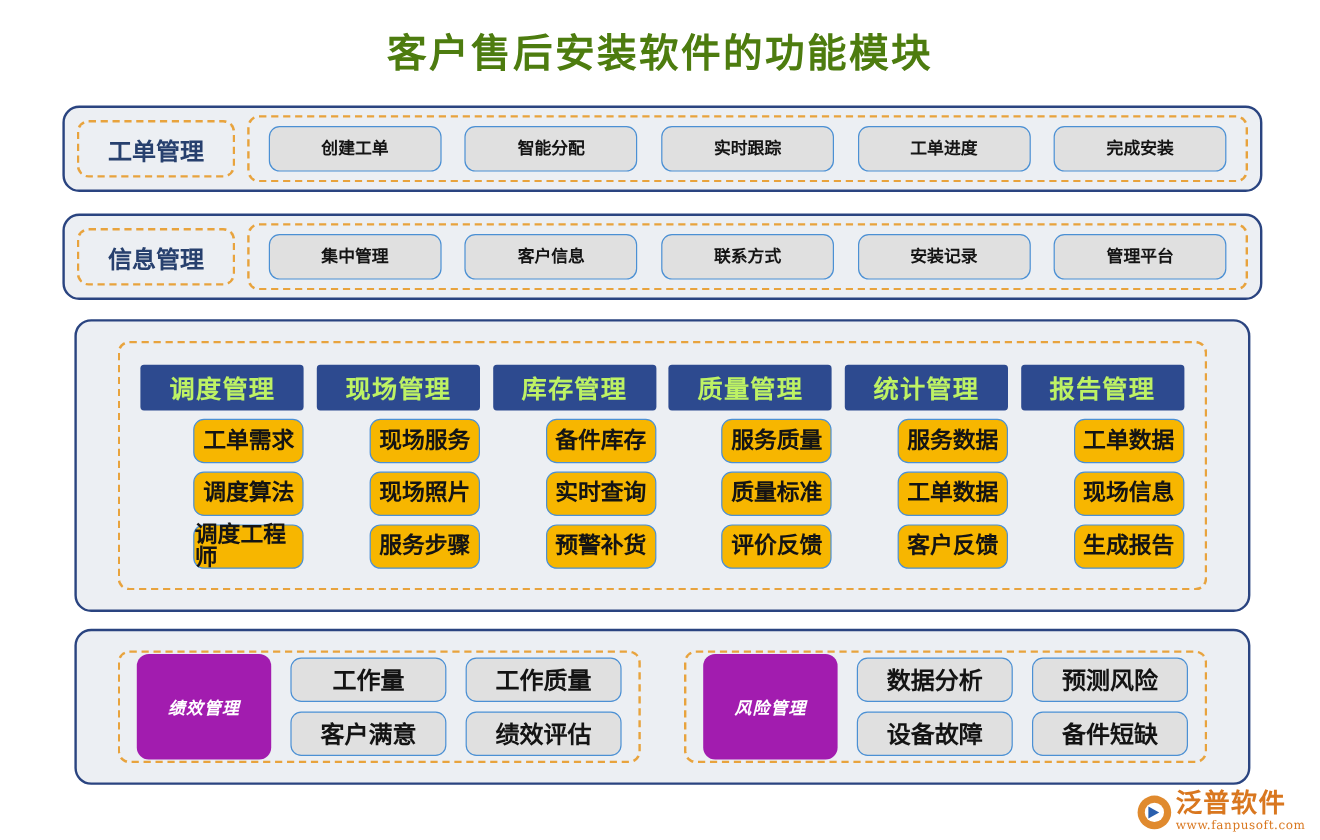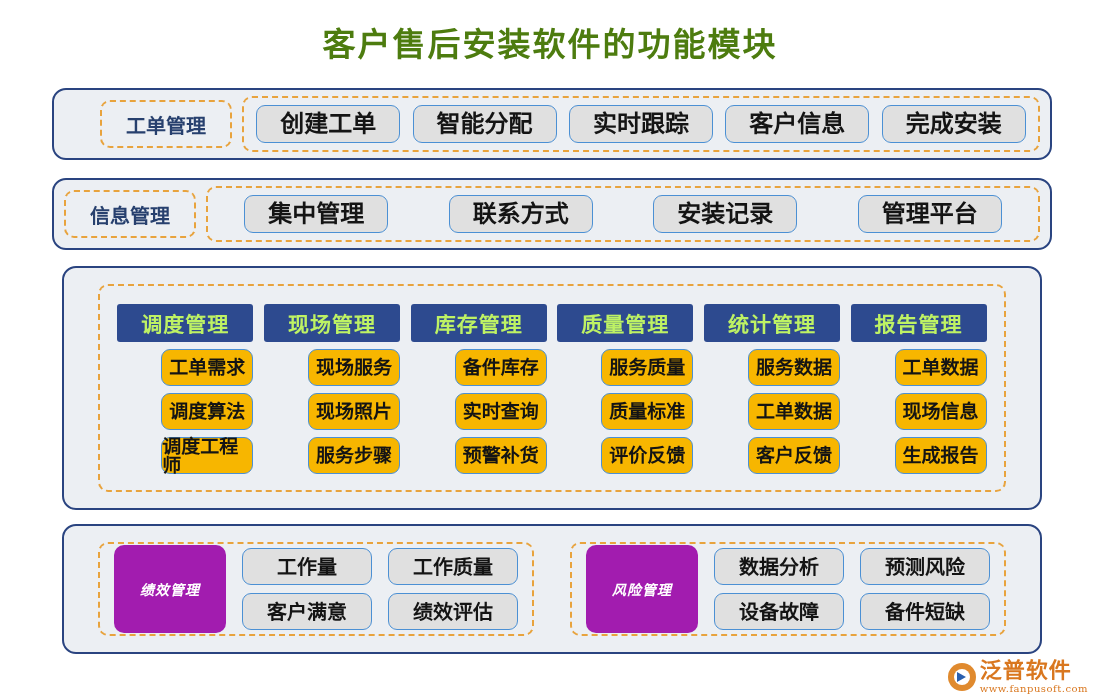--- a/index.html
+++ b/index.html
@@ -131,21 +131,21 @@
     padding: 0 6px;
   }
 
   
   .pill {
     box-sizing: border-box;
     background: #e0e0e0;
     border: 1.8px solid #4b90d4;
     border-radius: 9px;
     color: #141414;
-    font-size: 24px;
+    font-size: 14px;
     font-weight: bold;
     display: flex;
     align-items: center;
     justify-content: center;
     text-align: center;
     line-height: 1;
   }
   .row-items .pill {
     width: 144px;
     height: 38px;
@@ -309,38 +309,39 @@
   <div class="watermark">
     <div class="wm-mark"></div>
     <div class="wm-text">
       <span class="wm-cn">泛普软件</span>
       <span class="wm-en">FANPU SOFTWARE</span>
     </div>
   </div>
 
   <div class="page-title">客户售后安装软件的功能模块</div>
 
-  <div class="panel" style="left:52px; top:88px; width:1000px; height:72px;padding-left:36px;">
+  <div class="panel" style="left:52px; top:88px; width:1000px; height:72px;">
     <div class="row-section">
       <div class="row-label">工单管理</div>
       <div class="row-items">
         <div class="pill">创建工单</div>
         <div class="pill">智能分配</div>
         <div class="pill">实时跟踪</div>
-        <div class="pill">客户信息</div>
+        <div class="pill">工单进度</div>
         <div class="pill">完成安装</div>
       </div>
     </div>
   </div>
 
   <div class="panel" style="left:52px; top:178px; width:1000px; height:72px;">
     <div class="row-section">
       <div class="row-label">信息管理</div>
       <div class="row-items">
         <div class="pill">集中管理</div>
+        <div class="pill">客户信息</div>
         <div class="pill">联系方式</div>
         <div class="pill">安装记录</div>
         <div class="pill">管理平台</div>
       </div>
     </div>
   </div>
 
   <div class="panel" style="left:62px; top:266px; width:980px; height:244px;">
     <div class="grid-inner">
 

